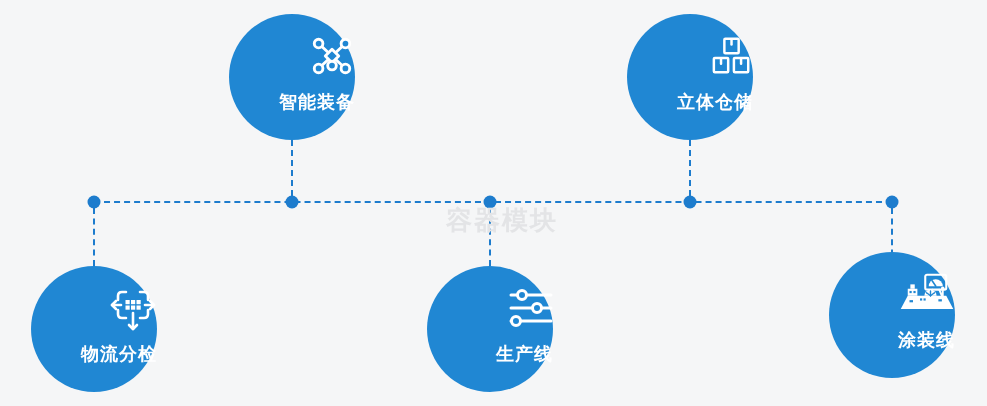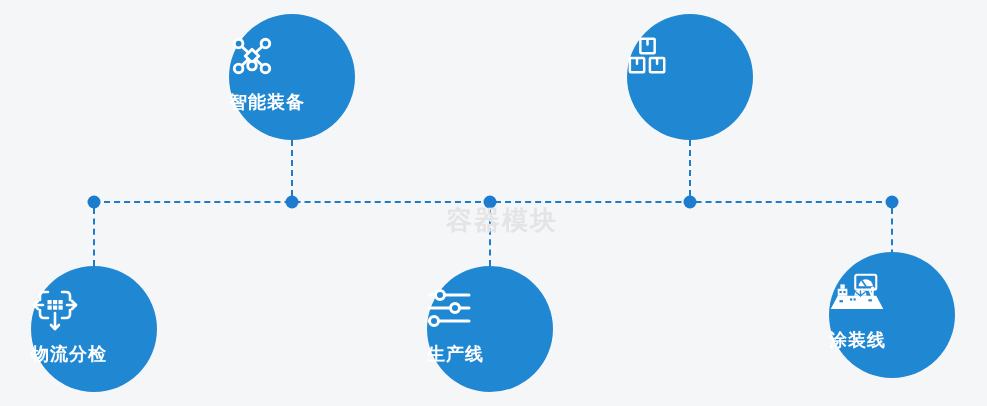--- a/index.html
+++ b/index.html
@@ -46,21 +46,21 @@
     user-select:none;
   }
   
   .node{
     position:absolute;
     width:126px;height:126px;
     border-radius:50%;
     background:var(--circle);
     display:flex;
     flex-direction:column;
-    align-items:flex-start;
+    align-items:flex-end;
     cursor:pointer;
   }
   .node .icon{
     margin-top:18px;
     height:48px;
     display:flex;
     align-items:center;
     justify-content:center;
   }
   .node .label{
@@ -124,20 +124,21 @@
         <g class="icn" stroke-width="2.6">
           <rect x="14" y="2" width="15" height="15" rx="1"></rect>
           <line x1="21.5" y1="3" x2="21.5" y2="8"></line>
           <rect x="3" y="22" width="15" height="15" rx="1"></rect>
           <line x1="10.5" y1="23" x2="10.5" y2="28"></line>
           <rect x="24" y="22" width="15" height="15" rx="1"></rect>
           <line x1="31.5" y1="23" x2="31.5" y2="28"></line>
         </g>
       </svg>
     </span>
+    <span class="label">立体仓储</span>
   </div>
 
   <div class="node" style="left:427px;top:266px;">
     <span class="icon">
       <svg width="44" height="38" viewBox="0 0 44 38">
         <g class="icn" stroke-width="3">
           <line x1="2" y1="6" x2="42" y2="6"></line>
           <line x1="2" y1="19" x2="42" y2="19"></line>
           <line x1="2" y1="32" x2="42" y2="32"></line>
         </g>

